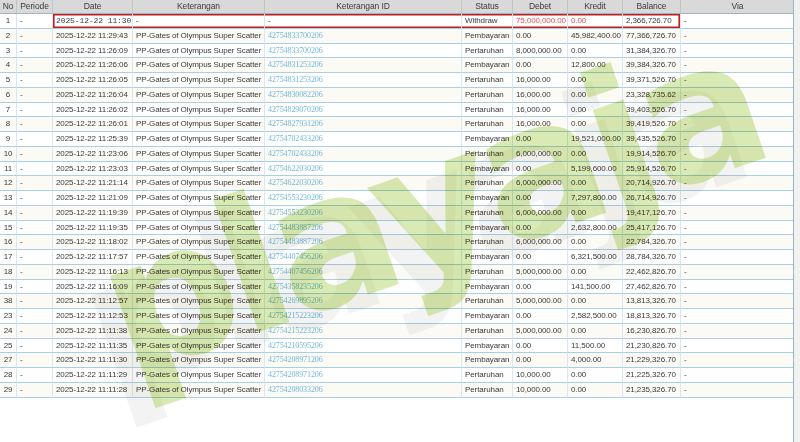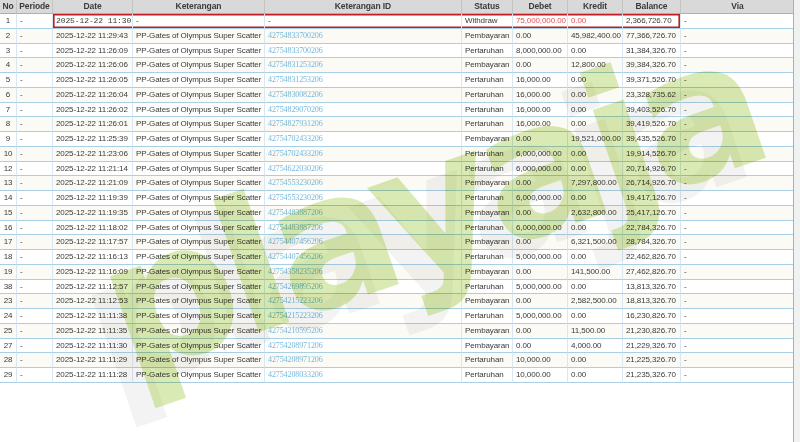--- a/index.html
+++ b/index.html
@@ -22,21 +22,21 @@
   table{
     border-collapse:separate;border-spacing:0;table-layout:fixed;
     width:794px;font-size:8px;letter-spacing:-0.1px;color:var(--text);
   }
   col.c-no{width:17px;} col.c-periode{width:36px;} col.c-date{width:80px;}
   col.c-keterangan{width:132px;} col.c-keterangan_id{width:197px;}
   col.c-status{width:51px;} col.c-debet{width:55px;} col.c-kredit{width:55px;}
   col.c-balance{width:58px;} col.c-via{width:113px;}
   th{
     background:var(--header-bg);color:var(--header-text);
-    height:13px;line-height:13px;font-size:8.5px;font-weight:bold;
+    height:13px;line-height:13px;font-size:8.5px;font-weight:normal;
     text-align:center;padding:0 2px;white-space:nowrap;overflow:hidden;
     border-right:1px solid var(--header-sep);
     border-bottom:1px solid var(--header-bottom);
   }
   th:last-child{border-right:none;margin-top:32px;}
   td{
     height:13.75px;line-height:13.75px;padding:0 3px;
     white-space:nowrap;overflow:hidden;background:#fff;
     border-right:1px solid var(--col-border);
     border-bottom:1px solid var(--row-border);
@@ -204,20 +204,32 @@
           <td class="col-date">2025-12-22 11:23:06</td>
           <td class="col-keterangan">PP-Gates of Olympus Super Scatter</td>
           <td class="col-keterangan_id"><span class="id-link">42754702433206</span></td>
           <td class="col-status">Pertaruhan</td>
           <td class="col-debet">6,000,000.00</td>
           <td class="col-kredit">0.00</td>
           <td class="col-balance">19,914,526.70</td>
           <td class="col-via">-</td>
         </tr>
         <tr>
+          <td class="col-no">11</td>
+          <td class="col-periode">-</td>
+          <td class="col-date">2025-12-22 11:23:03</td>
+          <td class="col-keterangan">PP-Gates of Olympus Super Scatter</td>
+          <td class="col-keterangan_id"><span class="id-link">42754622030206</span></td>
+          <td class="col-status">Pembayaran</td>
+          <td class="col-debet">0.00</td>
+          <td class="col-kredit">5,199,600.00</td>
+          <td class="col-balance">25,914,526.70</td>
+          <td class="col-via">-</td>
+        </tr>
+        <tr>
           <td class="col-no">12</td>
           <td class="col-periode">-</td>
           <td class="col-date">2025-12-22 11:21:14</td>
           <td class="col-keterangan">PP-Gates of Olympus Super Scatter</td>
           <td class="col-keterangan_id"><span class="id-link">42754622030206</span></td>
           <td class="col-status">Pertaruhan</td>
           <td class="col-debet">6,000,000.00</td>
           <td class="col-kredit">0.00</td>
           <td class="col-balance">20,714,926.70</td>
           <td class="col-via">-</td>

